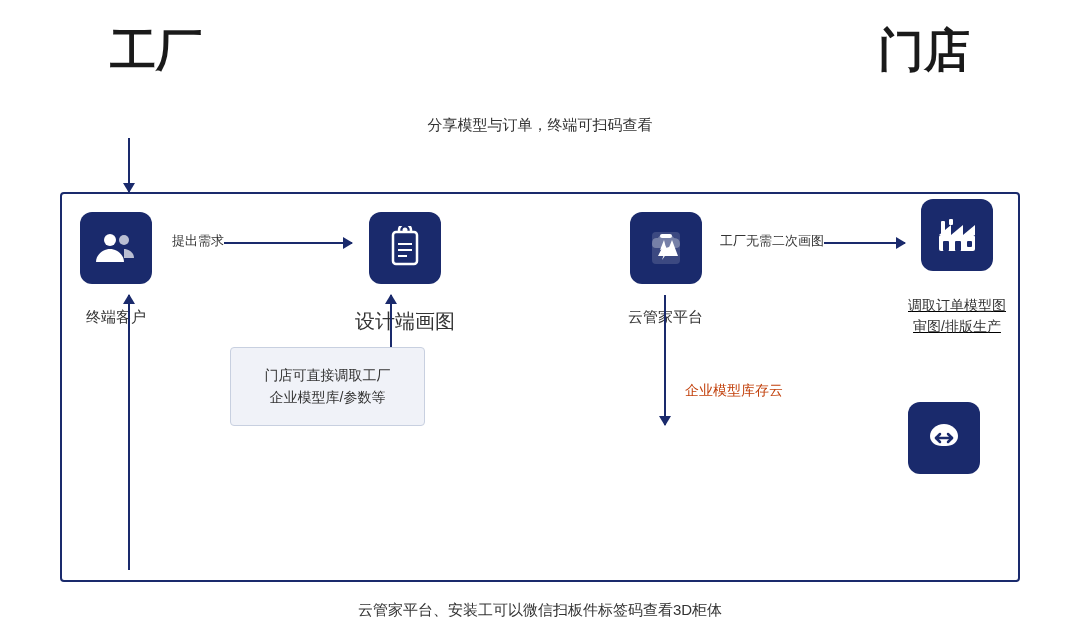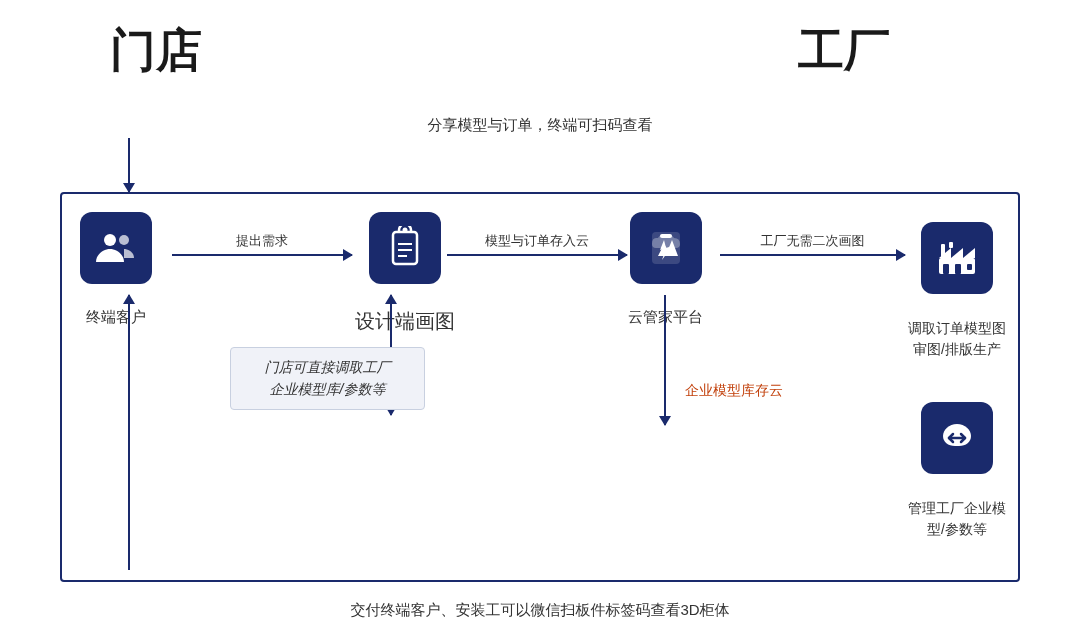--- a/index.html
+++ b/index.html
@@ -58,21 +58,21 @@
       display: flex;
       flex-direction: column;
       align-items: center;
       gap: 24px;
     }
 
     
     .h-arrow {
       position: absolute;
       display: flex;
-      flex-direction: column;
+      flex-direction: row;
       align-items: center;
     }
     .h-arrow-label {
       font-size: 13px;
       color: #333;
       white-space: nowrap;
       margin-bottom: 4px;
     }
     .h-arrow-line {
       height: 2px;
@@ -90,33 +90,32 @@
     }
 
     .center-box {
       position: absolute;
       background: #f0f2f8;
       border: 1px solid #c8d0e0;
       border-radius: 4px;
       font-size: 14px;
       color: #333;
       text-align: center;
-      padding: 8px 14px;
+      padding: 16px 14px;
       line-height: 1.6;
-      font-style: italic;
     }
   </style>
 </head>
 <body>
 
 <div class="container">
 
   <div style="display:flex; justify-content: space-between; padding: 0 50px; margin-bottom: 20px;">
+    <span style="font-size:46px; font-weight:600; color:#1a1a1a; margin-right: 80px;">工厂</span>
     <span style="font-size:46px; font-weight:600; color:#1a1a1a;">门店</span>
-    <span style="font-size:46px; font-weight:600; color:#1a1a1a; margin-right: 80px;">工厂</span>
   </div>
 
   <div class="diagram">
 
     <div class="big-rect"></div>
 
     <div style="position:absolute; top:14px; left:50%; transform:translateX(-50%); display:flex; flex-direction:column; align-items:center;">
       <span style="font-size:15px; color:#333; margin-bottom:6px;">分享模型与订单，终端可扫码查看</span>
     </div>
 
@@ -150,24 +149,20 @@
           <path d="M16 6v-2a6 6 0 0 1 12 0v2" fill="none" stroke="white" stroke-width="2.5"></path>
           <circle cx="22" cy="4" r="2.5" fill="white"></circle>
           <line x1="15" y1="18" x2="29" y2="18" stroke="white" stroke-width="2"></line>
           <line x1="15" y1="24" x2="29" y2="24" stroke="white" stroke-width="2"></line>
           <line x1="15" y1="30" x2="24" y2="30" stroke="white" stroke-width="2"></line>
         </svg>
       </div>
       <span style="font-size:20px; color:#333;">设计端画图</span>
     </div>
 
-    <div class="h-arrow" style="left:387px; top:130px; width:180px;">
-      <span class="h-arrow-label">模型与订单存入云</span>
-      <div class="h-arrow-line" style="width:180px;"></div>
-    </div>
 
     <div class="node-pos" style="left:568px; top:110px;">
       <div class="icon-box">
 
         <svg viewBox="0 0 44 44" fill="white" xmlns="http://www.w3.org/2000/svg">
           <rect x="8" y="6" width="28" height="32" rx="4" fill="white" opacity="0.15"></rect>
           <path d="M14 30 L20 18 L24 24 L28 14 L34 30 Z" fill="white"></path>
           <rect x="16" y="8" width="12" height="4" rx="2" fill="white"></rect>
           <path d="M12 12 Q8 12 8 18 Q8 22 12 22 H32 Q36 22 36 18 Q36 12 30 12 Q28 8 22 8 Q16 8 14 12 Z" fill="white" opacity="0.3"></path>
 
@@ -175,21 +170,21 @@
         </svg>
       </div>
       <span style="font-size:15px; color:#333;">云管家平台</span>
     </div>
 
     <div class="h-arrow" style="left:660px; top:130px; width:185px;justify-content:flex-end;">
       <span class="h-arrow-label">工厂无需二次画图</span>
       <div class="h-arrow-line" style="width:185px;"></div>
     </div>
 
-    <div class="node-pos" style="left:848px; top:120px;">
+    <div class="node-pos" style="left:848px; top:97px;text-decoration:underline;">
       <div class="icon-box">
 
         <svg viewBox="0 0 44 44" fill="white" xmlns="http://www.w3.org/2000/svg">
           <rect x="4" y="22" width="36" height="16" rx="2" fill="white"></rect>
           <polygon points="4,22 16,12 16,22" fill="white"></polygon>
           <polygon points="16,22 28,12 28,22" fill="white"></polygon>
           <polygon points="28,22 40,12 40,22" fill="white"></polygon>
           <rect x="8" y="28" width="6" height="10" rx="1" fill="#1a2a6c"></rect>
           <rect x="20" y="28" width="6" height="10" rx="1" fill="#1a2a6c"></rect>
           <rect x="32" y="28" width="5" height="6" rx="1" fill="#1a2a6c"></rect>
@@ -222,25 +217,24 @@
 
     <div class="node-pos" style="left:848px; top:300px;">
       <div class="icon-box">
 
         <svg viewBox="0 0 44 44" fill="white" xmlns="http://www.w3.org/2000/svg">
           <path d="M22 8 C14 8 8 14 8 20 C8 26 13 30 20 30 H24 C31 30 36 26 36 20 C36 14 30 8 22 8 Z" fill="white"></path>
           <path d="M18 18 L14 22 L18 26 M26 18 L30 22 L26 26" fill="none" stroke="#1a2a6c" stroke-width="2.5" stroke-linecap="round" stroke-linejoin="round"></path>
           <line x1="14" y1="22" x2="30" y2="22" stroke="#1a2a6c" stroke-width="2.5" stroke-linecap="round"></line>
         </svg>
       </div>
-      <span style="font-size:14px; color:#333; text-align:center; line-height:1.5;">管理工厂企业模<br>型/参数等</span>
     </div>
 
     <div style="position:absolute; left:68px; top:193px; width:2px; height:275px; background:#1a2a6c;">
       <div style="position:absolute; top:-1px; left:-5px; border-left:6px solid transparent; border-right:6px solid transparent; border-bottom:10px solid #1a2a6c;"></div>
     </div>
 
     <div style="position:absolute; bottom:2px; left:0; right:0; text-align:center;">
-      <span style="font-size:15px; color:#333;">交付终端客户、安装工可以微信扫板件标签码查看3D柜体</span>
+      <span style="font-size:15px; color:#333;">云管家平台、安装工可以微信扫板件标签码查看3D柜体</span>
     </div>
 
   </div>
 </div>
 
 </body></html>

